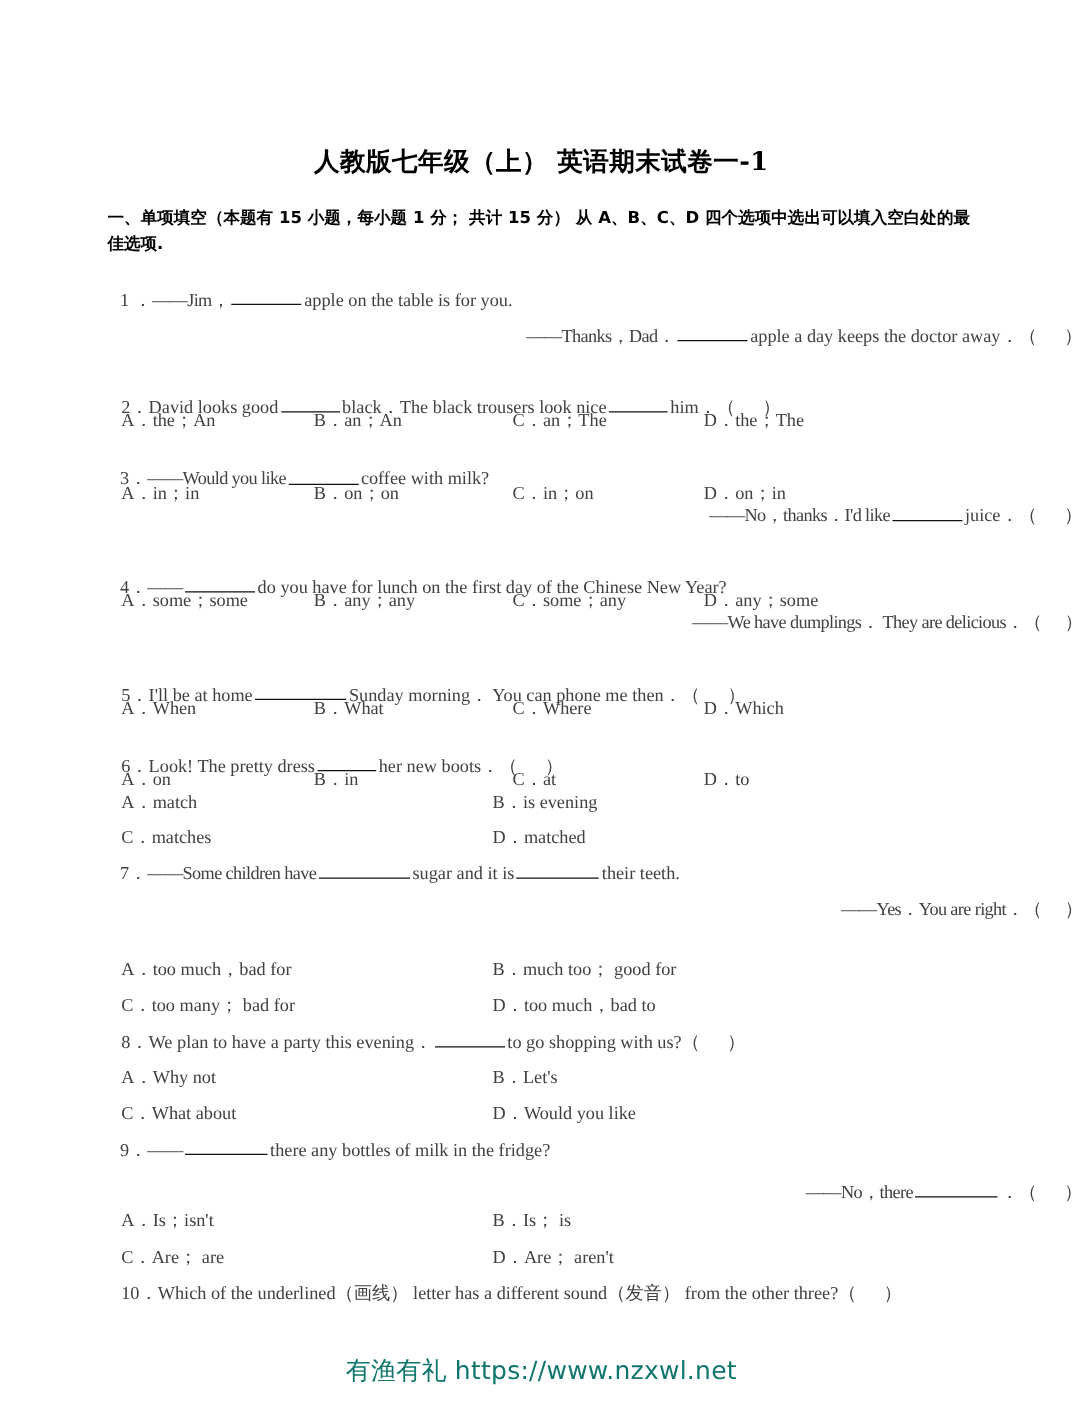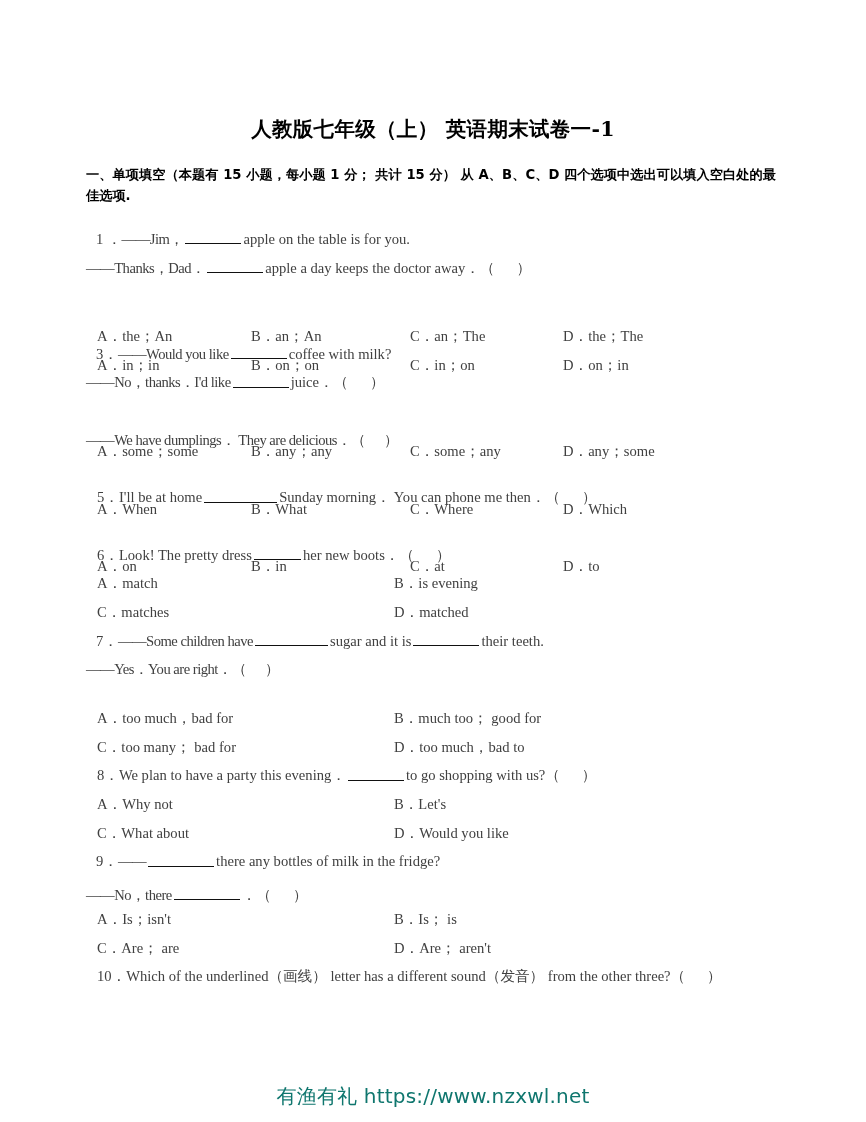--- a/index.html
+++ b/index.html
@@ -62,21 +62,21 @@
     position: relative;
     height: 28.7px;
     font-size: 14.6px;
     white-space: pre;
     color: #404040;
   }
   .line .txt { display: inline; }
 
   
   .ind-q     { padding-left: 96px; }   
-  .ind-resp  { padding-left: 86px; }   
+  .ind-resp  { padding-left: 86px; text-align: right; }   
   .ind-opt   { padding-left: 97px; }   
 
   
   .blank {
     display: inline-block;
     border-bottom: 1.4px solid #111;
     vertical-align: baseline;
     height: 0.92em;
     margin: 0 2px;
   }
@@ -134,26 +134,28 @@
   <div class="doc-title">人教版七年级（上） 英语期末试卷一-1</div>
 
   <div class="section-head">一、单项填空（本题有 15 小题，每小题 1 分； 共计 15 分） 从 A、B、C、D 四个选项中选出可以填入空白处的最佳选项.</div>
 
   <div class="qlist">
 
     <div class="line ind-q"><span class="txt">1 ．</span><span class="txt dash">——Jim，</span><span class="blank b-md"></span><span class="txt">apple on the table is for you.</span></div>
     <div class="line ind-resp"><span class="txt dash">——Thanks，Dad．</span><span class="blank b-md"></span><span class="txt">apple a day keeps the doctor away．（      ）</span></div>
     <div class="line ind-opt opts4"><span class="o o1">A．the；An</span><span class="o o2">B．an；An</span><span class="o o3">C．an；The</span><span class="o o4">D．the；The</span></div>
 
+    <div class="line ind-opt"><span class="txt">2．</span><span class="txt">David looks good</span><span class="blank b-sm"></span><span class="txt">black．The black trousers look nice</span><span class="blank b-sm"></span><span class="txt">him．（      ）</span></div>
     <div class="line ind-opt opts4"><span class="o o1">A．in；in</span><span class="o o2">B．on；on</span><span class="o o3">C．in；on</span><span class="o o4">D．on；in</span></div>
 
     <div class="line ind-q"><span class="txt">3．</span><span class="txt dash">——Would you like</span><span class="blank b-md"></span><span class="txt">coffee with milk?</span></div>
     <div class="line ind-resp"><span class="txt dash">——No，thanks．I'd like</span><span class="blank b-md"></span><span class="txt">juice．（      ）</span></div>
     <div class="line ind-opt opts4"><span class="o o1">A．some；some</span><span class="o o2">B．any；any</span><span class="o o3">C．some；any</span><span class="o o4">D．any；some</span></div>
 
+    <div class="line ind-q"><span class="txt">4．</span><span class="txt dash">——</span><span class="blank b-md"></span><span class="txt">do you have for lunch on the first day of the Chinese New Year?</span></div>
     <div class="line ind-resp"><span class="txt dash">——We have dumplings． They are delicious．（      ）</span></div>
     <div class="line ind-opt opts4"><span class="o o1">A．When</span><span class="o o2">B．What</span><span class="o o3">C．Where</span><span class="o o4">D．Which</span></div>
 
     <div class="line ind-opt"><span class="txt">5．</span><span class="txt">I'll be at home</span><span class="blank b-xl"></span><span class="txt">Sunday morning． You can phone me then．（      ）</span></div>
     <div class="line ind-opt opts4"><span class="o o1">A．on</span><span class="o o2">B．in</span><span class="o o3">C．at</span><span class="o o4">D．to</span></div>
 
     <div class="line ind-opt"><span class="txt">6．</span><span class="txt">Look! The pretty dress</span><span class="blank b-sm"></span><span class="txt">her new boots．（      ）</span></div>
     <div class="line ind-opt opts2"><span class="o oa">A．match</span><span class="o ob">B．is evening</span></div>
     <div class="line ind-opt opts2"><span class="o oa">C．matches</span><span class="o ob">D．matched</span></div>
 

